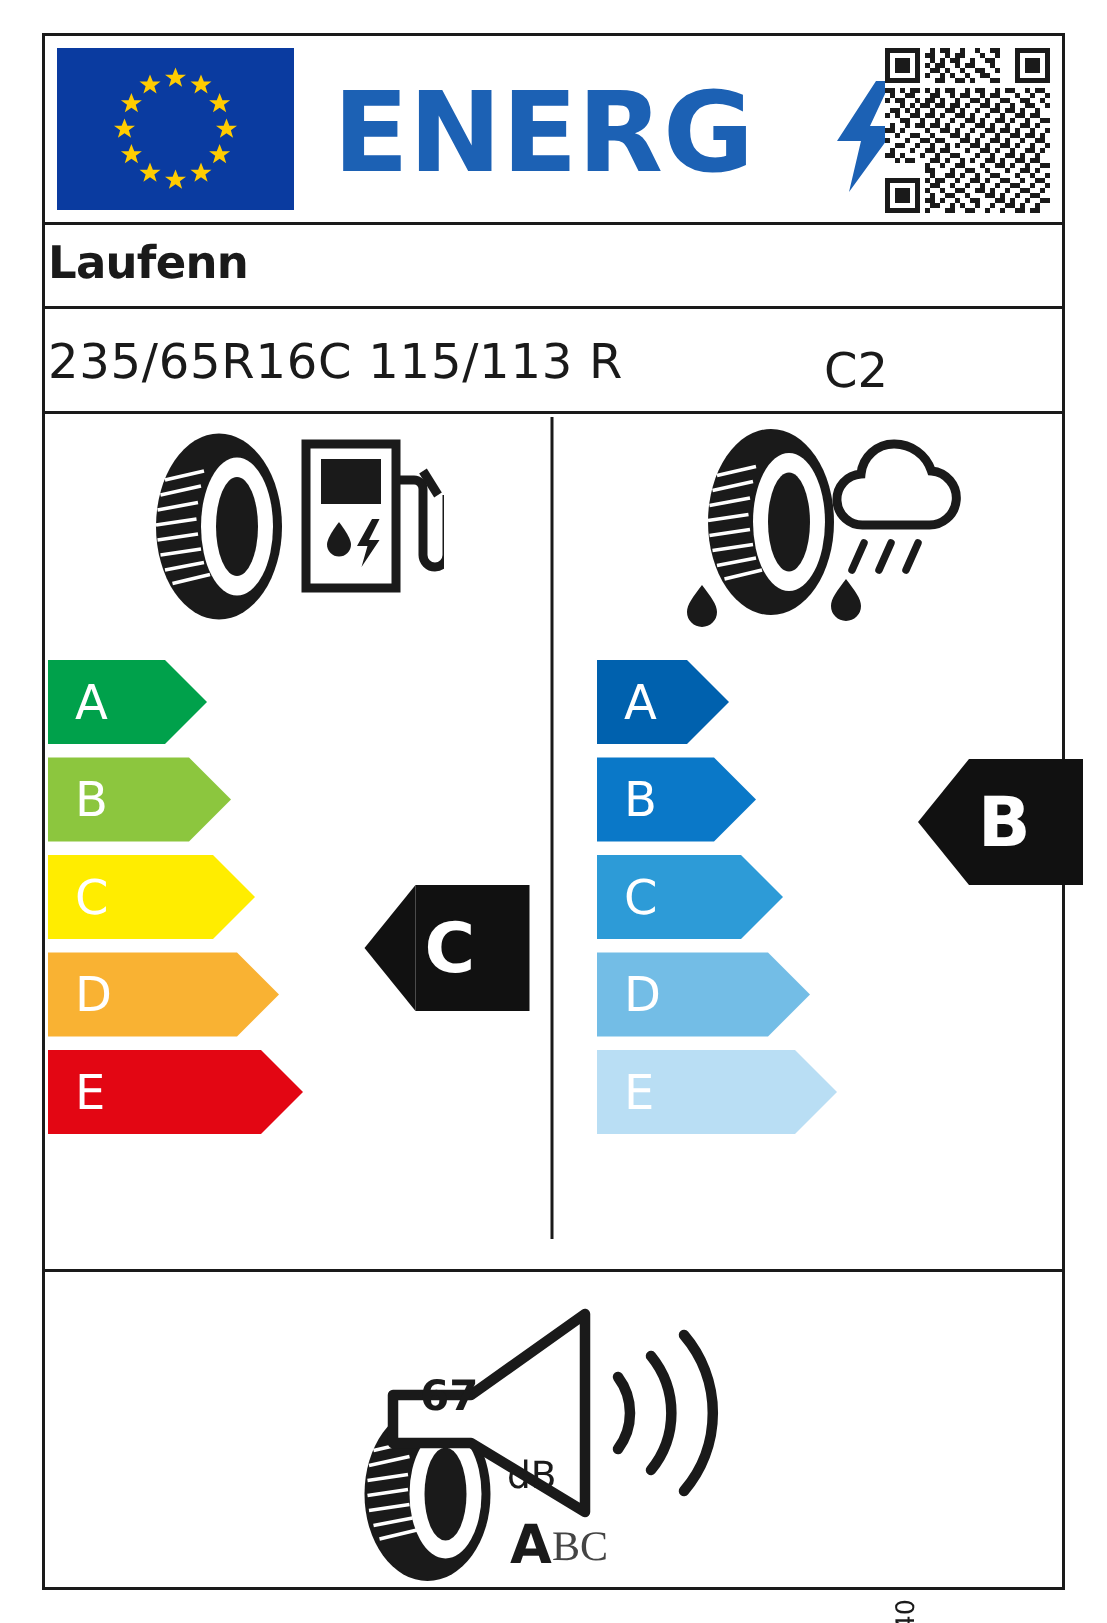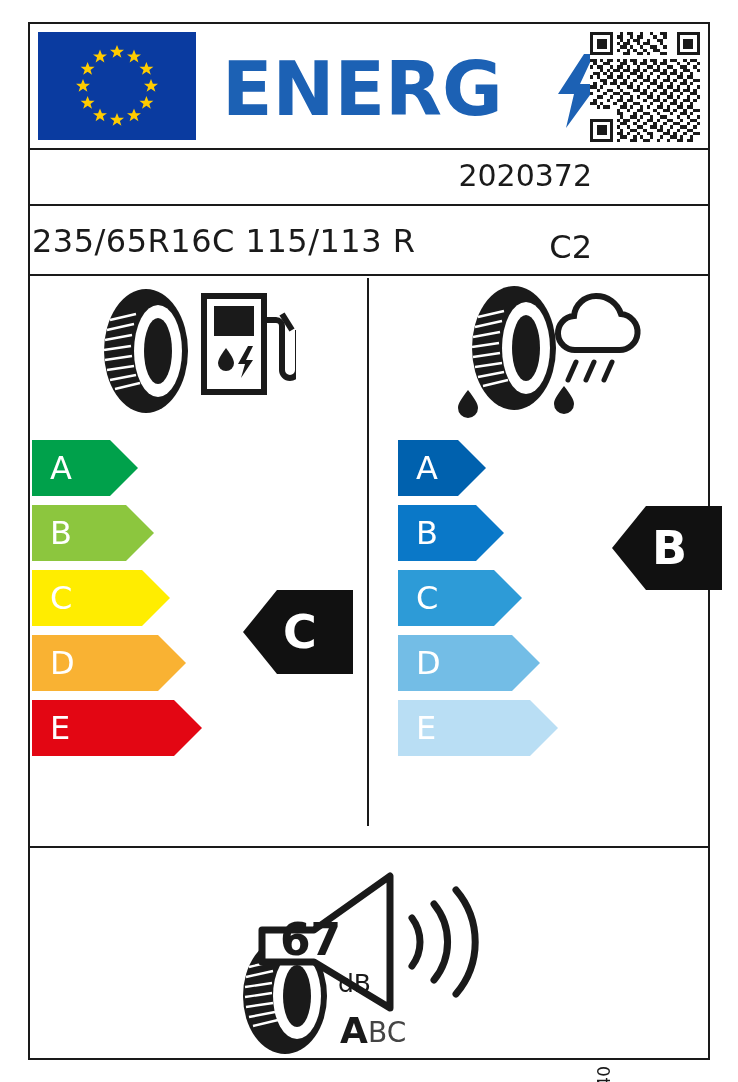--- a/index.html
+++ b/index.html
@@ -398,21 +398,21 @@
             <rect x="29" y="32" width="2" height="1"></rect>
         </g>
       </svg>
     </div>
   </div>
 
   <div class="rule" style="left:30px;top:148px;width:678px;height:2px;"></div>
   <div class="rule" style="left:30px;top:204px;width:678px;height:2px;"></div>
   <div class="rule" style="left:30px;top:274px;width:678px;height:2px;"></div>
 
-  <div class="code">2020372</div>
+  <div class="brand">Laufenn</div>
   <div class="size">235/65R16C 115/113 R</div>
   <div class="cls cls-lbl">C2</div>
 
   <div class="vsep"></div>
 
   <div class="pict" style="left:96px;top:286px;width:200px;height:130px;">
     <svg width="200" height="130" viewBox="0 0 200 130">
 
       <g>
         <ellipse cx="50" cy="65" rx="42" ry="62" fill="#1a1a1a"></ellipse>
@@ -562,20 +562,20 @@
 
       <g>
         <path d="M32 64 h52 L160 10 v132 L84 96 H32 z" fill="#ffffff" stroke="#1a1a1a" stroke-width="7" stroke-linejoin="round"></path>
         <g fill="none" stroke="#1a1a1a" stroke-width="7" stroke-linecap="round">
           <path d="M182 52 a40 40 0 0 1 0 48"></path>
           <path d="M204 38 a60 60 0 0 1 0 76"></path>
           <path d="M226 24 a80 80 0 0 1 0 104"></path>
         </g>
       </g>
     </svg>
-    <div class="dbtxt" style="left:50px;top:48px;font-size:44px;">67</div>
+    <div class="dbtxt" style="left:50px;top:48px;font-size:28px;">67</div>
     <div class="dbtxt" style="left:108px;top:56px;font-size:25px;font-weight:400;margin-top:47px;">dB</div>
     <div class="dbtxt" style="left:110px;top:144px;font-size:36px;">A</div>
-    <div class="dbtxt" style="left:138px;top:150px;font-size:28px;font-weight:400;color:#444;">BC</div>
+    <div class="dbtxt" style="left:138px;top:150px;font-size:28px;font-weight:400;color:#444;font-family:Liberation Serif, serif;">BC</div>
   </div>
 
   <div class="sidecode">2020/740</div>
 </div>
 
 </body></html>

